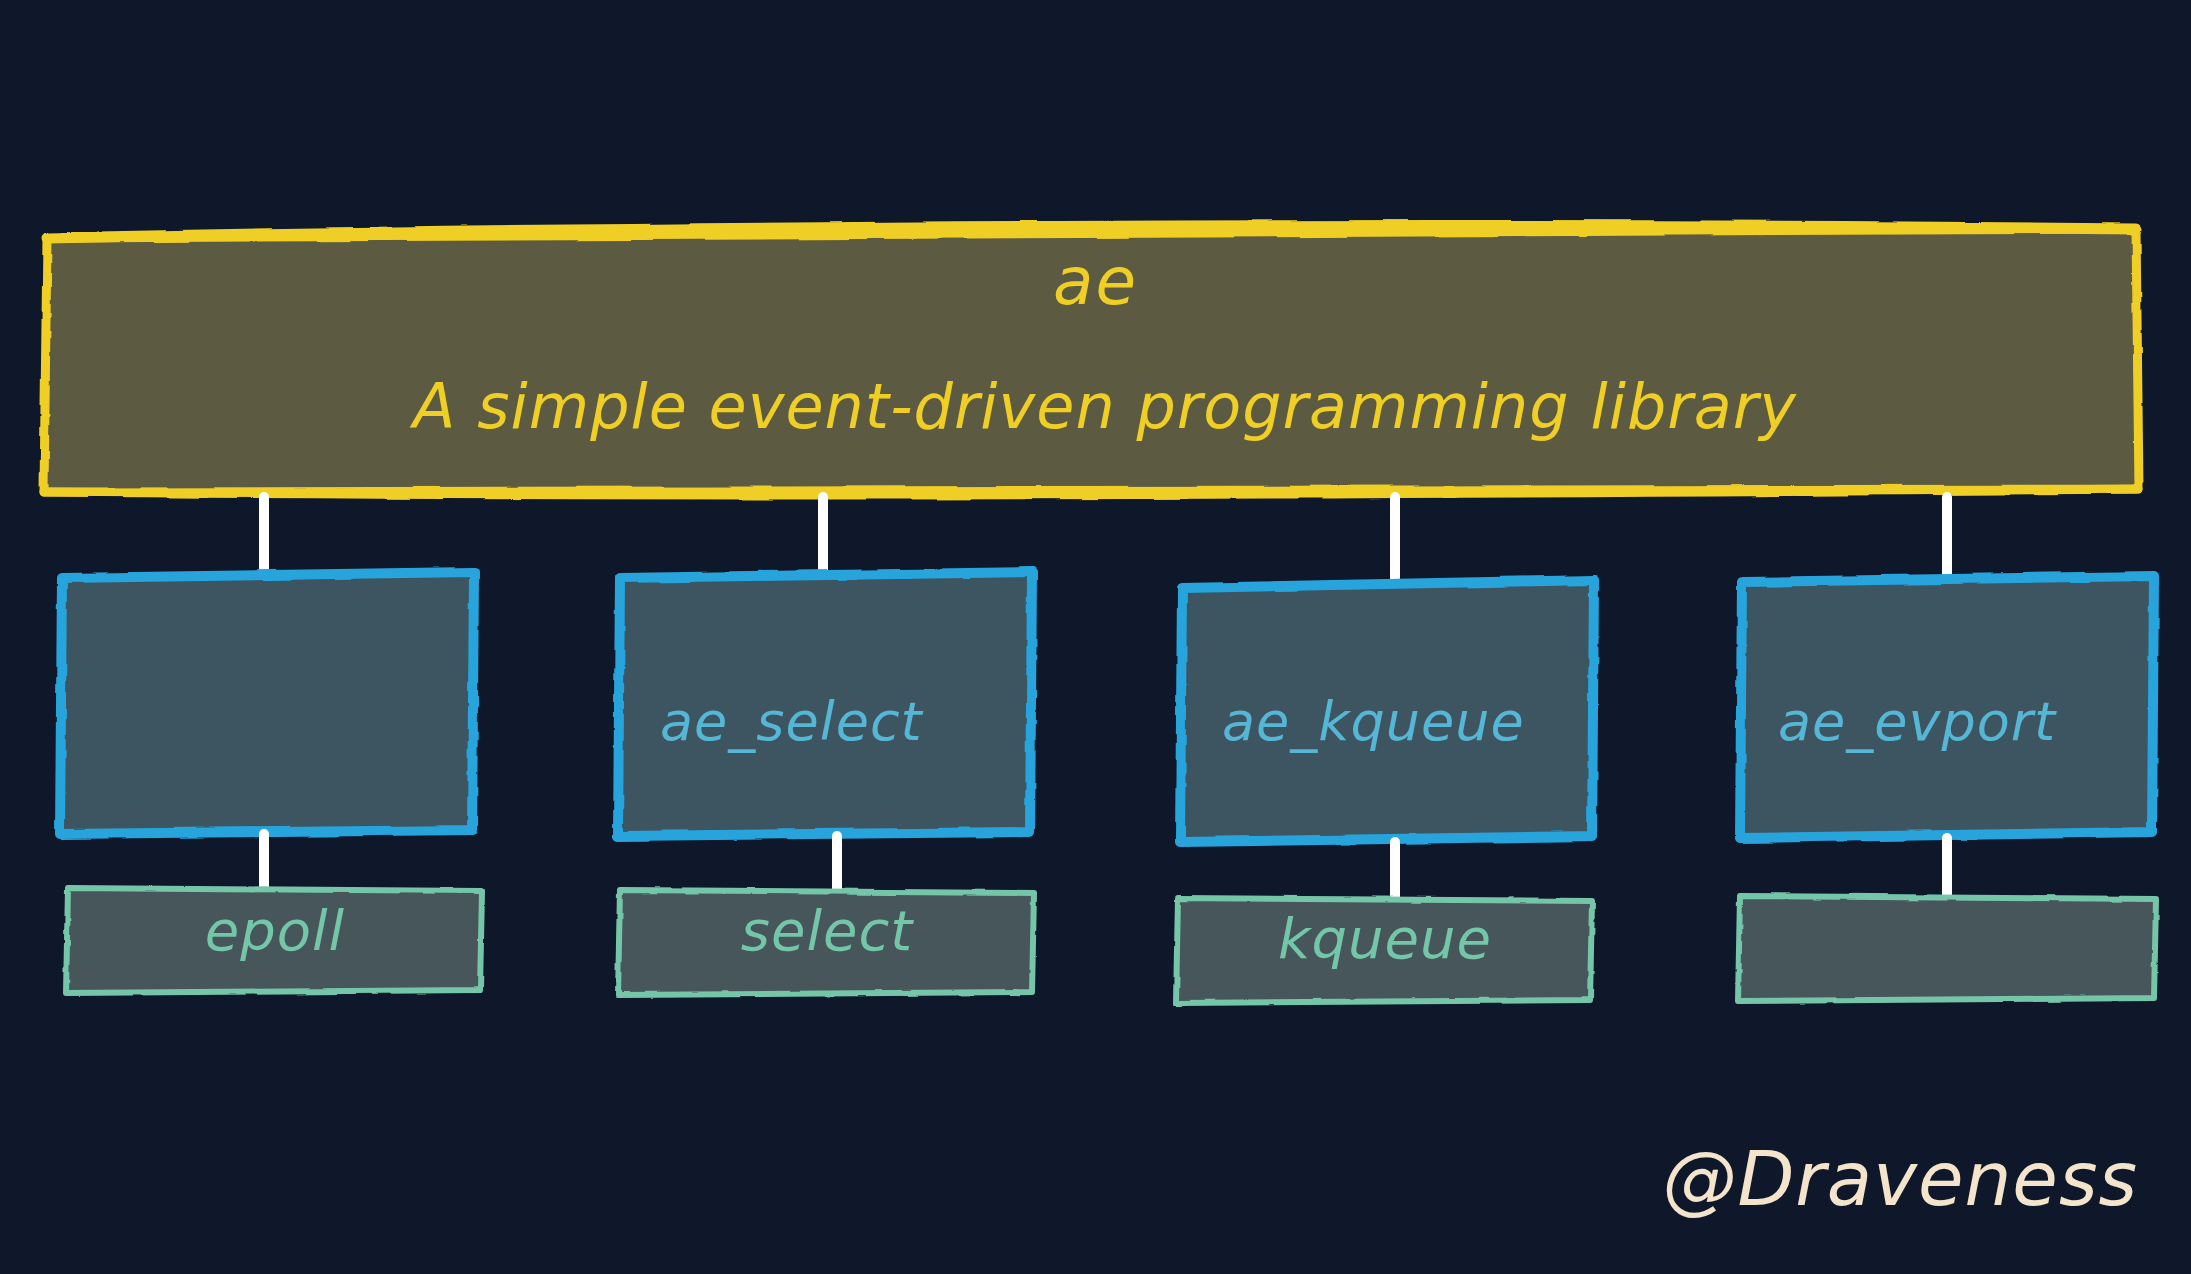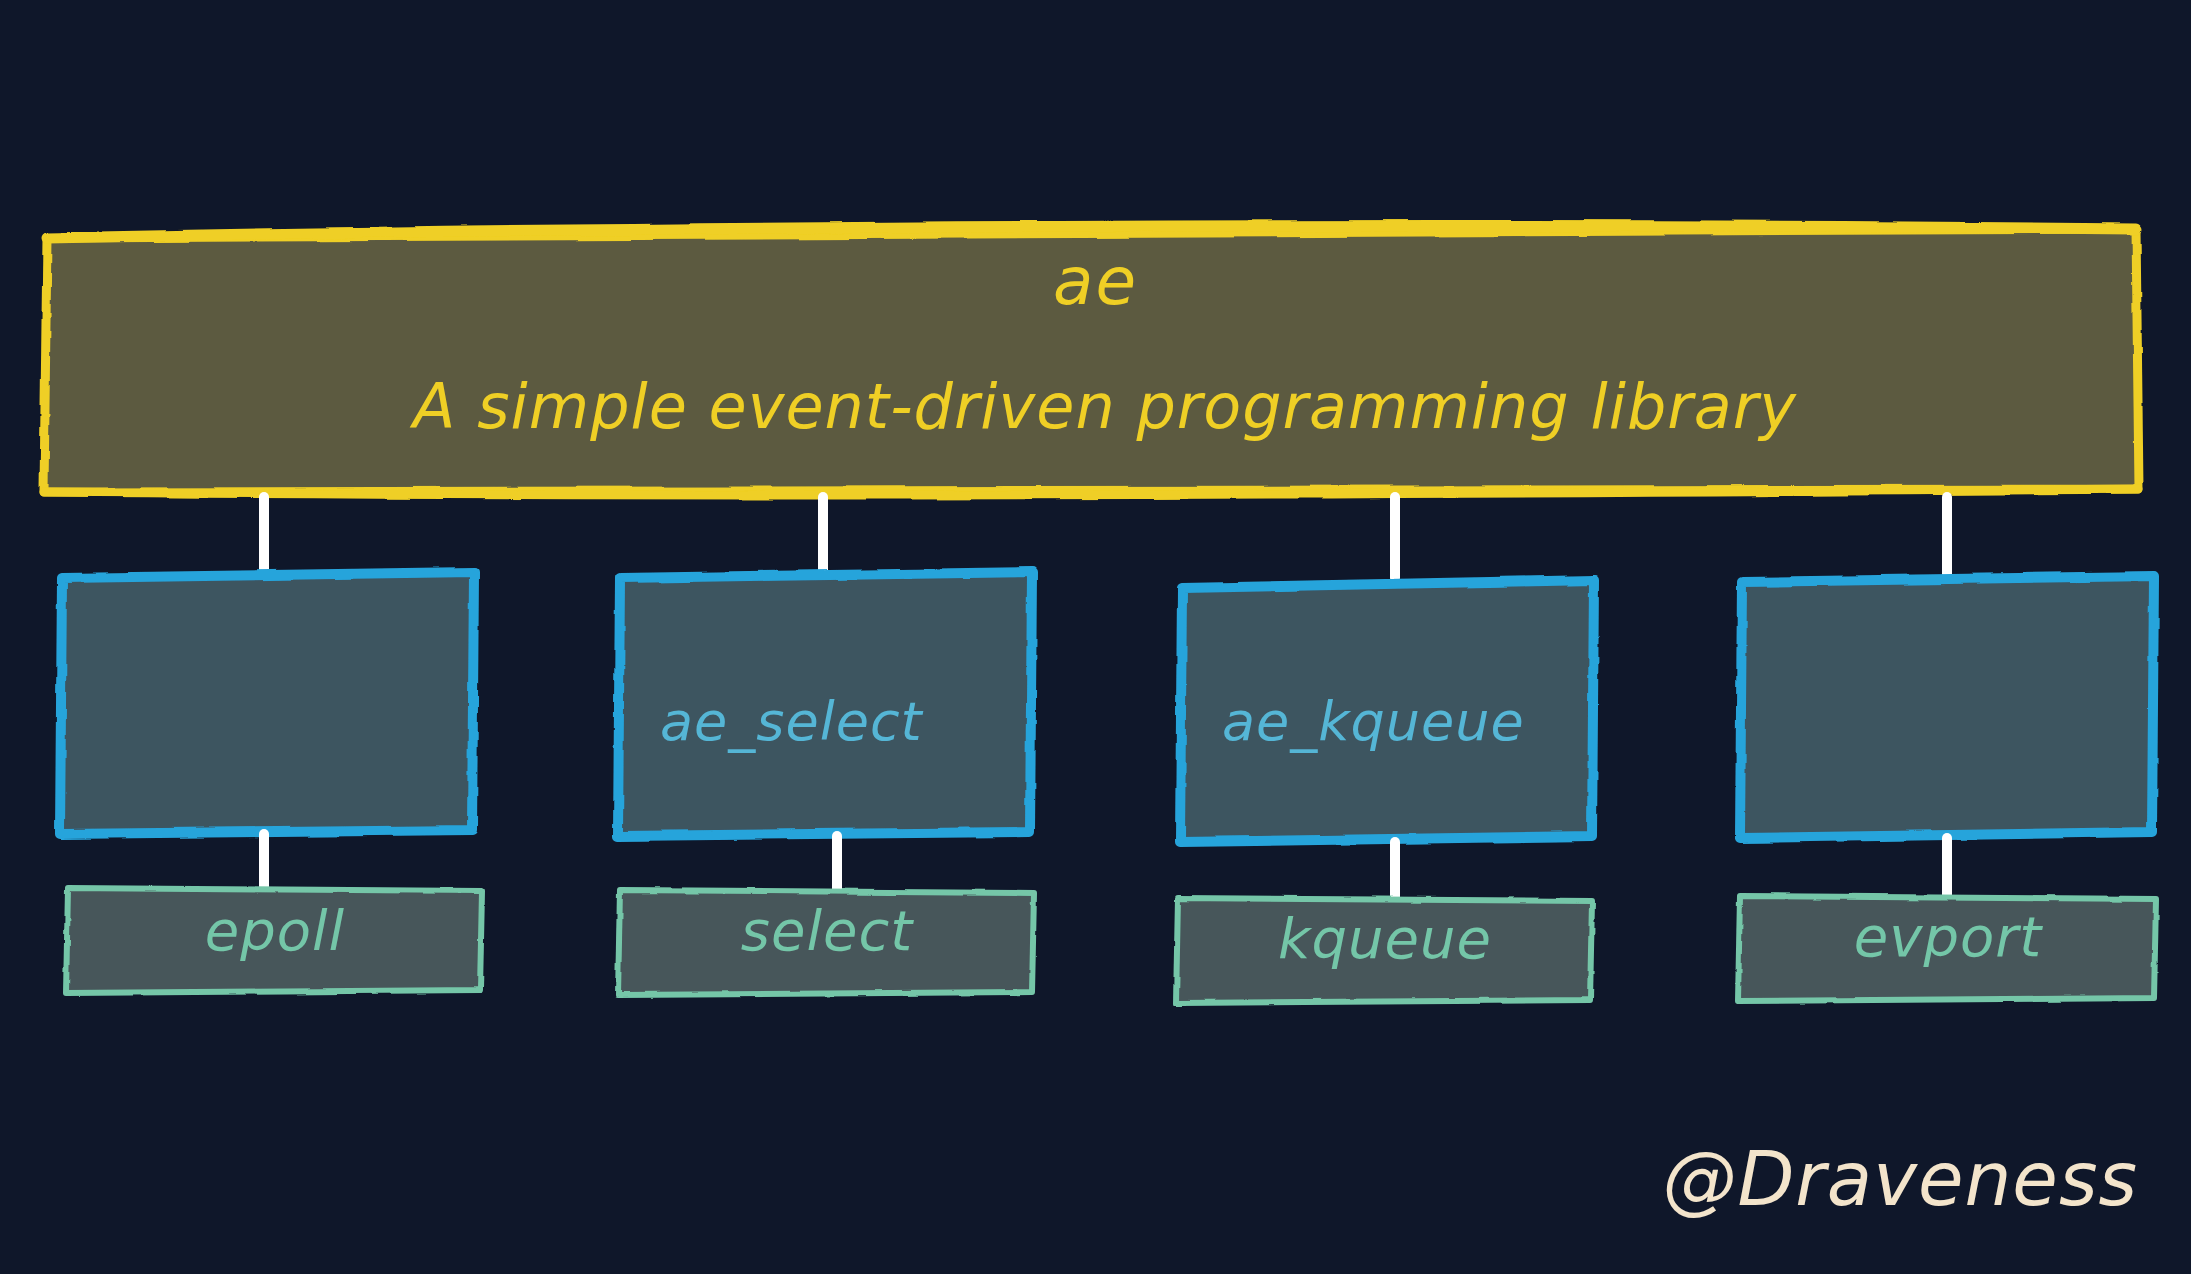--- a/index.html
+++ b/index.html
@@ -126,21 +126,21 @@
       <path d="M 1178 898 L 1592 901 L 1590 1000 L 1176 1003 Z" fill="#47565a" stroke="#74c6a8" stroke-width="6" stroke-linejoin="round"></path>
       <path d="M 1740 896 L 2156 899 L 2154 998 L 1738 1001 Z" fill="#47565a" stroke="#74c6a8" stroke-width="6" stroke-linejoin="round"></path>
     </g>
   </svg>
 
   <div class="lbl" id="banner-title">ae</div>
   <div class="lbl" id="banner-subtitle">A simple event-driven programming library</div>
 
   <div class="lbl node-label" style="left:660px;">ae_select</div>
   <div class="lbl node-label" style="left:1222px;">ae_kqueue</div>
+  <div class="lbl node-label" style="left:1778px;">ae_evport</div>
 
   <div class="lbl leaf-label" style="left:68px; width:414px;">epoll</div>
   <div class="lbl leaf-label" style="left:620px; width:414px;">select</div>
   <div class="lbl leaf-label" style="left:1178px; width:414px; top:906px;">kqueue</div>
-  <div class="lbl leaf-label" style="left:1740px; width:416px; top:904px;">evport</div>
 
   <div class="lbl" id="signature">@Draveness</div>
 
 </div>
 
 </body></html>

